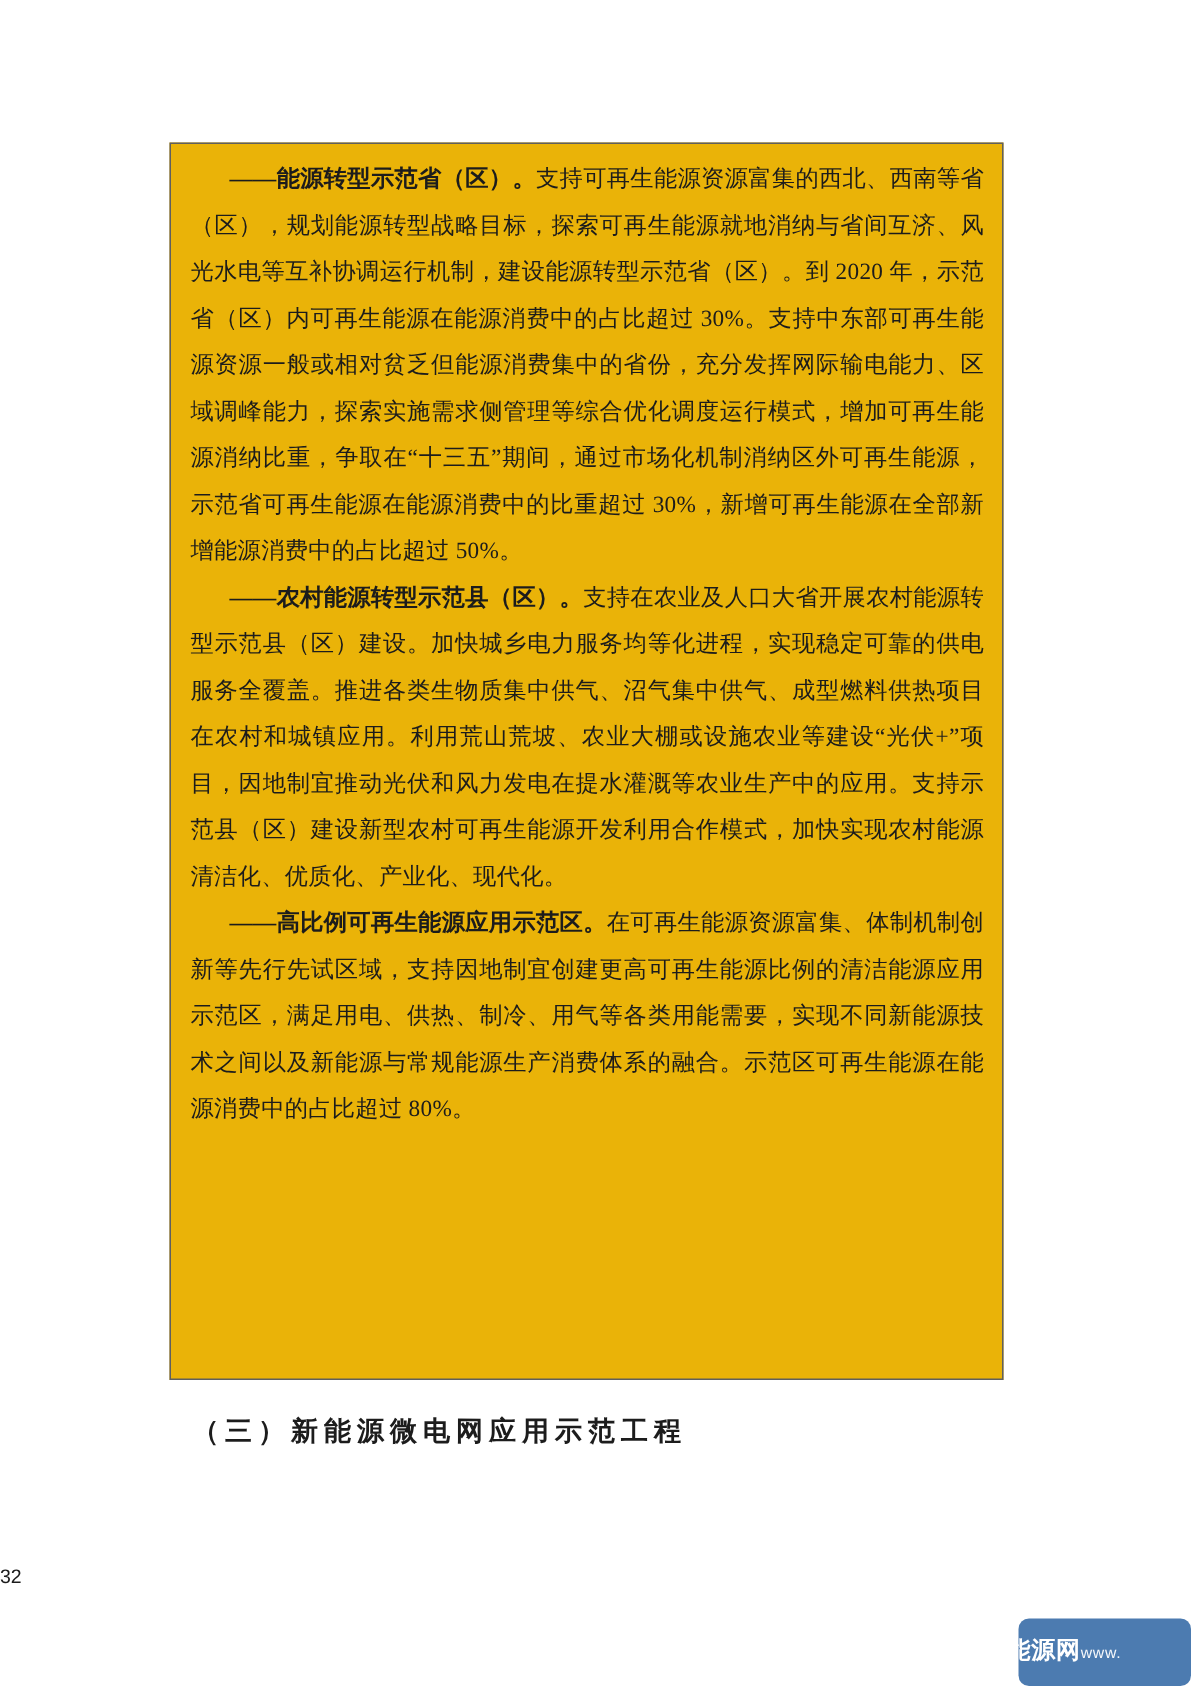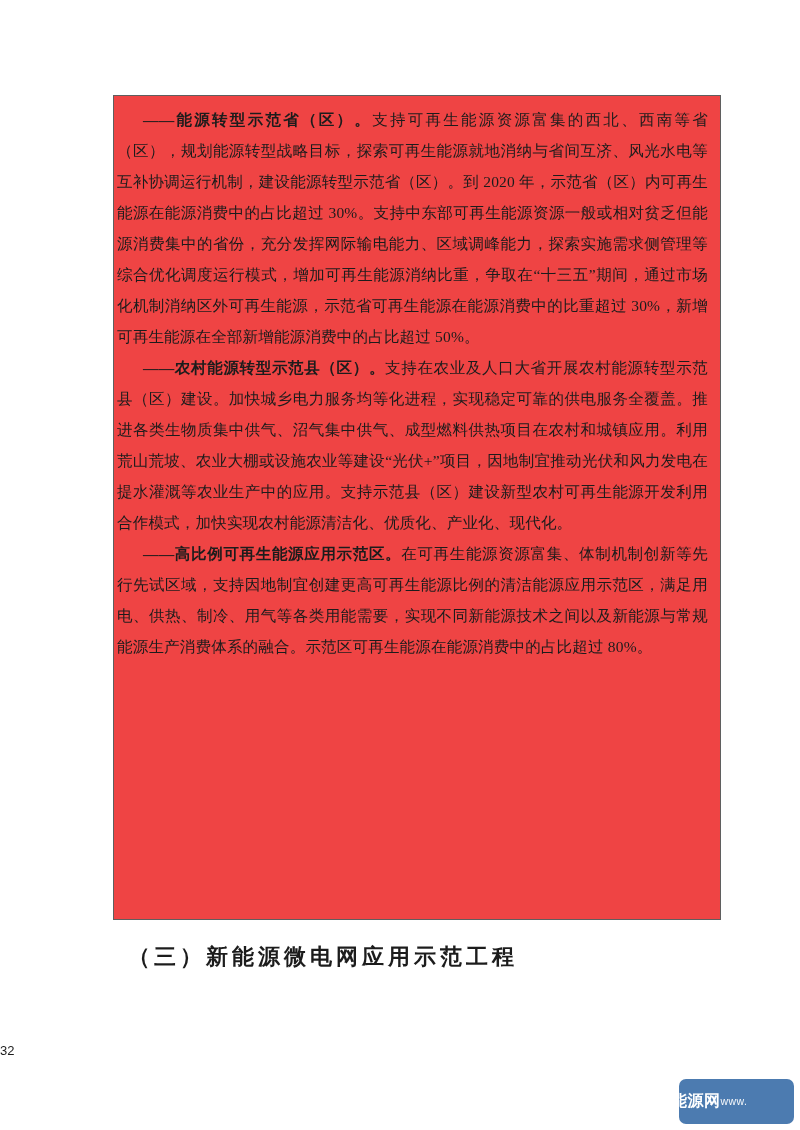--- a/index.html
+++ b/index.html
@@ -13,44 +13,44 @@
     height: 1130px;
     background: #ffffff;
     overflow: hidden;
     font-family: "Liberation Serif", "DejaVu Serif", serif;
     color: #1c1c1c;
   }
   .content-box {
     position: absolute;
     left: 113px;
     top: 95px;
-    width: 608px;
+    width: 556px;
     height: 825px;
     box-sizing: border-box;
     border: 1px solid #5f5f5f;
-    padding: 8px 12px 0 3px;
-    background: #ef4444;
+    padding: 8px 12px 0 13px;
+    background: #eab308;
   }
   .para {
     margin: 0;
     font-size: 15.5px;
     line-height: 31px;
     text-align: justify;
     text-indent: 26px;
     letter-spacing: 0.2px;
   }
   .para b {
     font-weight: bold;
   }
   .section-heading {
     position: absolute;
     left: 128px;
     top: 942px;
     margin: 0;
-    font-size: 22px;
+    font-size: 18px;
     font-weight: bold;
     letter-spacing: 4px;
     white-space: nowrap;
   }
   .section-body {
     position: absolute;
     left: 113px;
     top: 995px;
     width: 600px;
     margin: 0;

